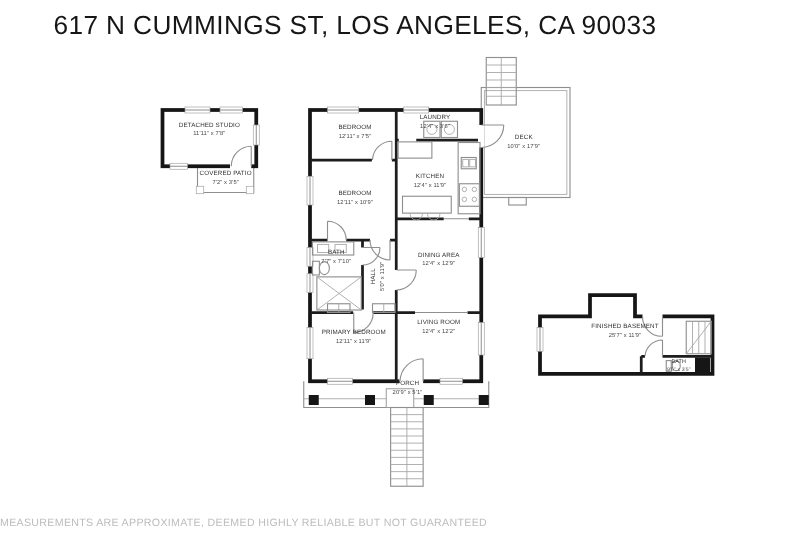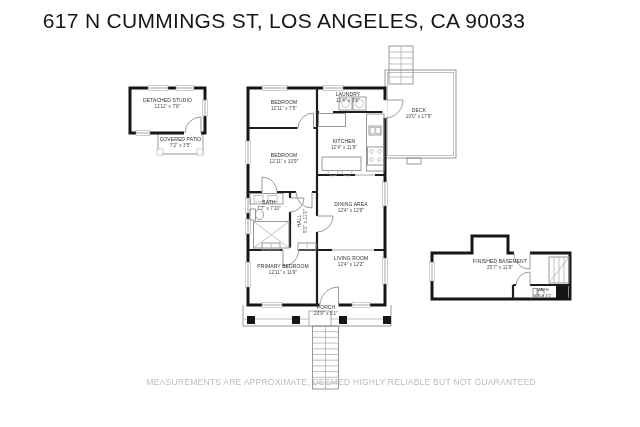--- a/index.html
+++ b/index.html
@@ -1,21 +1,21 @@
 <!DOCTYPE html>
 <html><head>
 <meta charset="utf-8">
 <style>
   html,body{margin:0;padding:0;background:#fff;}
   .canvas{position:relative;width:640px;height:427px;background:#ffffff;overflow:hidden;
           font-family:"Liberation Sans","DejaVu Sans",sans-serif;}
   .plan-svg{position:absolute;left:0;top:0;}
   .page-title{position:absolute;top:9px;left:0;width:568px;text-align:center;
               font-size:21px;letter-spacing:.3px;color:#161616;white-space:nowrap;}
-  .disclaimer{position:absolute;top:377px;left:0;width:536px;text-align:right;
+  .disclaimer{position:absolute;top:413px;left:0;width:536px;text-align:left;
               font-size:8.5px;letter-spacing:.25px;color:#bcbcbc;white-space:nowrap;}
   .room-label{position:absolute;transform:translate(-50%,-50%);text-align:center;
               color:#303030;font-size:5px;line-height:1.4;letter-spacing:.1px;white-space:nowrap;}
   .room-label .rdims{display:block;color:#454545;font-size:4.6px;}
   .room-label .rname{display:block;}
   .room-label.vert{transform:translate(-50%,-50%) rotate(-90deg);}
   .room-label.tiny{font-size:4.3px;line-height:1.3;}
   .room-label.tiny .rdims{font-size:4.1px;}
   
   .wall{stroke:#161616;stroke-width:3;fill:none;}

